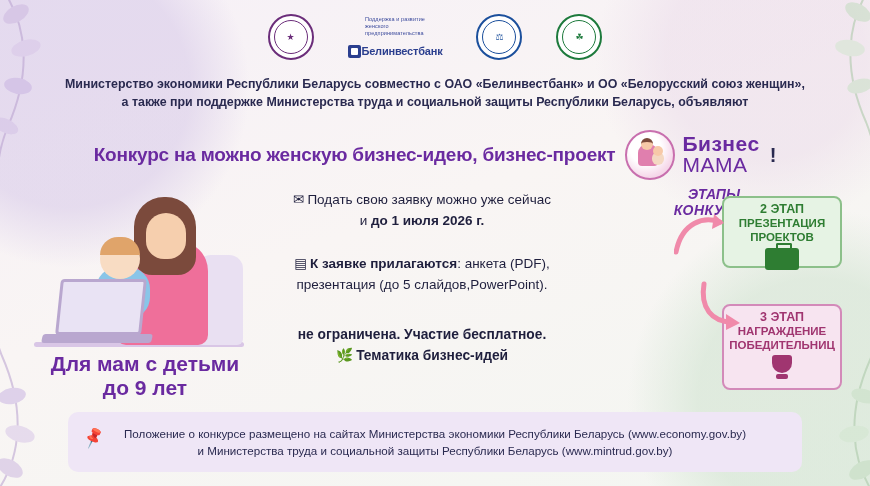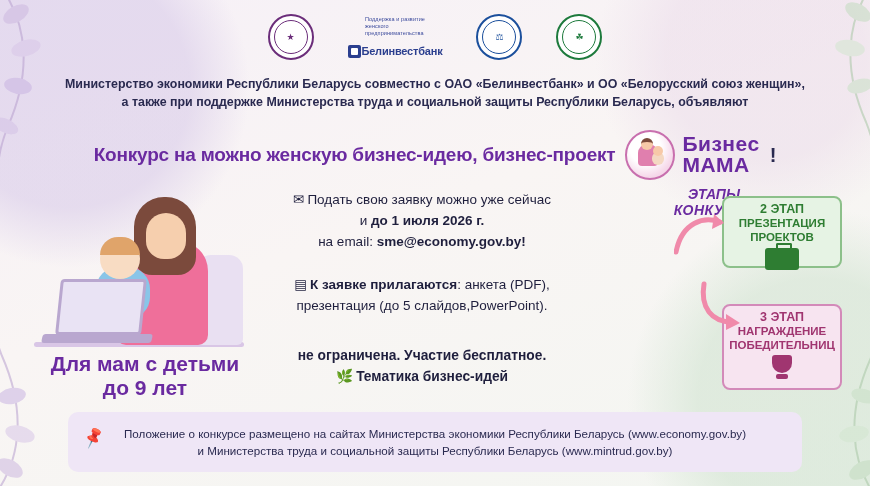--- a/index.html
+++ b/index.html
@@ -74,21 +74,21 @@
     width:50px; height:50px; border-radius:50%;
     background: radial-gradient(circle at 40% 35%, #fff 0 38%, #f6d9ea 70%, #eec6e0 100%);
     border:2px solid #c86fae; position:relative; overflow:hidden;
   }
   .brand-circle .mom { position:absolute; left:11px; top:12px; width:20px; height:22px; background:#e07fae; border-radius:9px 9px 4px 4px;}
   .brand-circle .head { position:absolute; left:14px; top:6px; width:12px; height:12px; border-radius:50%; background:#f7c9a8; border-top:4px solid #7a4a3a;}
   .brand-circle .baby { position:absolute; right:9px; top:20px; width:12px; height:13px; border-radius:6px; background:#f4d8c2;}
   .brand-circle .babyhead { position:absolute; right:10px; top:14px; width:10px; height:10px; border-radius:50%; background:#f7c9a8;}
   .brand-text { line-height:0.98; }
   .brand-text .b1 { font-size:21px; font-weight:bold; color:#6a2aa0; letter-spacing:.5px;}
-  .brand-text .b2 { font-size:21px; font-weight:bold; color:#6a2aa0; letter-spacing:.5px;}
+  .brand-text .b2 { font-size:21px; font-weight:normal; color:#6a2aa0; letter-spacing:.5px;}
   .excl { font-size:20px; font-weight:bold; color:#2a2a50; }
 
   
   .illu { position:absolute; left:34px; top:176px; width:215px; height:195px; }
   .illu .deskline { position:absolute; left:0; bottom:24px; width:210px; height:5px; background:#d9c6e6; border-radius:3px;}
   .illu .laptop-base{ position:absolute; left:8px; bottom:28px; width:110px; height:9px; background:#b9a7cf; border-radius:3px; transform:skewX(-12deg);}
   .illu .laptop-scr { position:absolute; left:24px; bottom:36px; width:86px; height:56px; background:#e9e3f4; border:3px solid #b9a7cf; border-radius:4px; transform:skewX(-6deg);}
   .illu .chair { position:absolute; right:6px; bottom:26px; width:46px; height:90px; background:#e9e0f2; border-radius:14px 14px 6px 6px;}
   .illu .body { position:absolute; left:82px; bottom:26px; width:92px; height:104px; background:#ef6f9a; border-radius:34px 30px 10px 10px;}
   .illu .hair { position:absolute; left:100px; bottom:96px; width:62px; height:78px; background:#7b4a3c; border-radius:30px 30px 18px 18px;}
@@ -260,21 +260,20 @@
   </div>
   <div class="mamcap">
     <div class="m1">Для мам с детьми</div>
     <div class="m2">до 9 лет</div>
   </div>
 
   <div class="center">
     <div class="blk1">
       <p><span class="ico">✉</span><span>Подать свою заявку можно уже сейчас</span></p>
       <p><span>и </span><span class="em">до 1 июля 2026 г.</span></p>
-      <p><span>на email: </span><span class="mail">sme@economy.gov.by!</span></p>
     </div>
     <div class="blk2">
       <p><span class="ico">▤</span><span class="b">К заявке прилагаются</span><span>: анкета (PDF),</span></p>
       <p><span>презентация (до 5 слайдов,PowerPoint).</span></p>
     </div>
     <div class="blk3">
       <p><span>не ограничена. Участие бесплатное.</span></p>
       <p><span class="ico">🌿</span><span>Тематика бизнес-идей</span></p>
     </div>
   </div>

